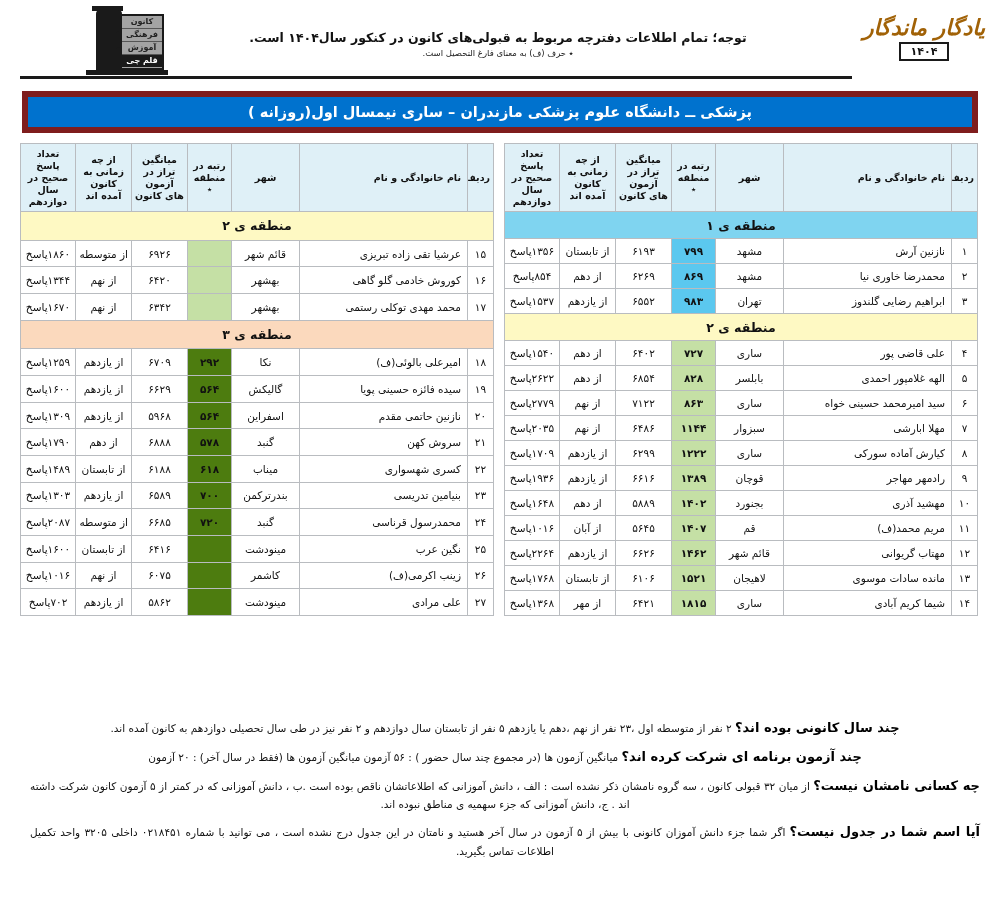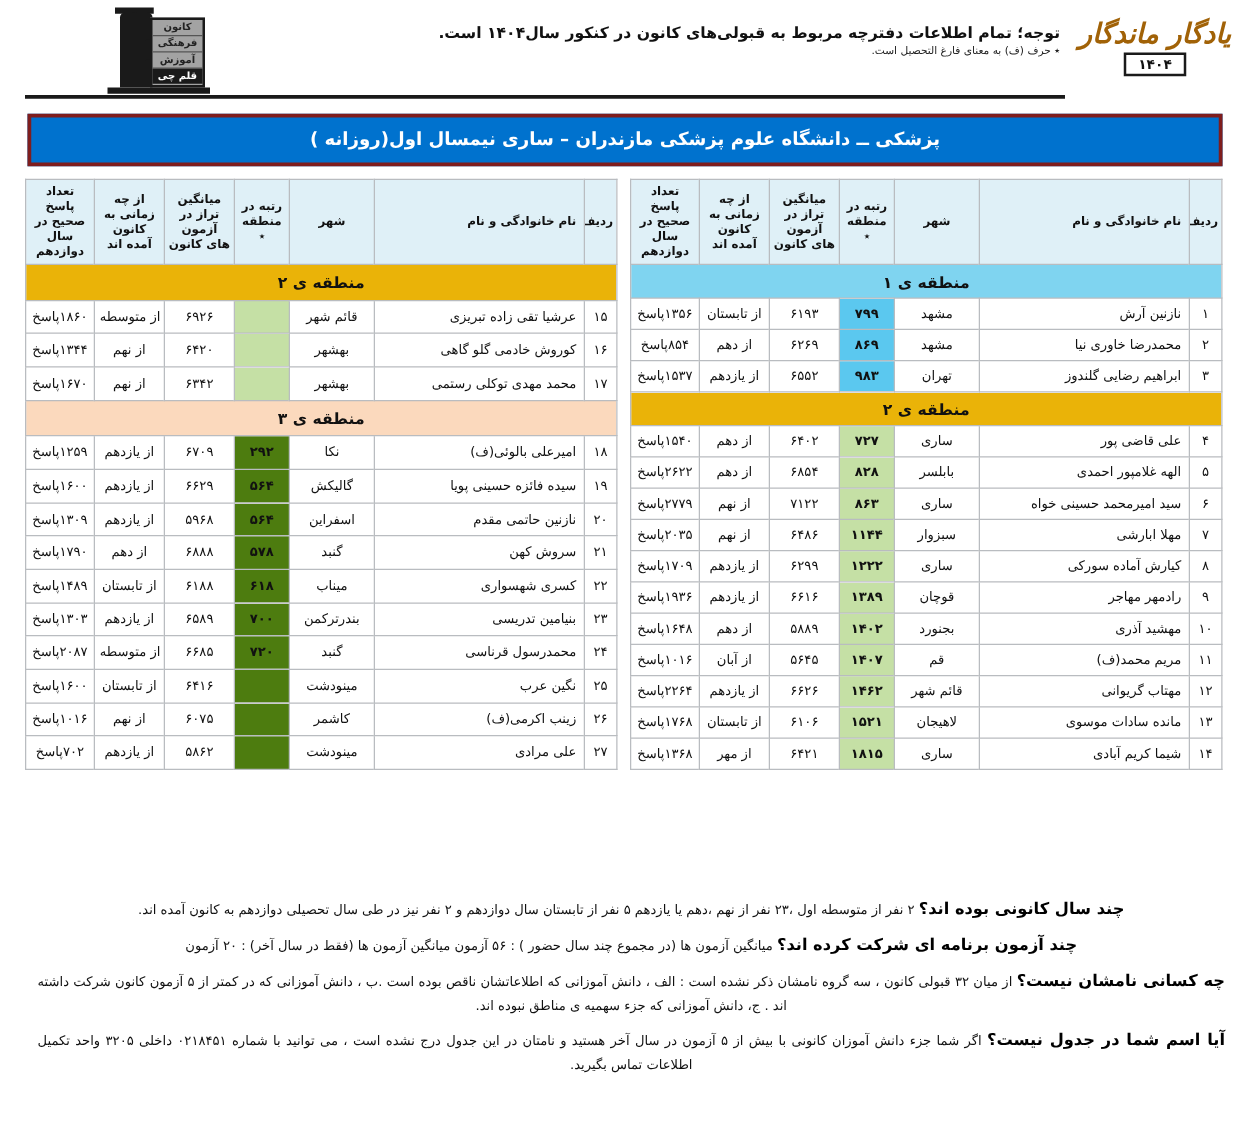--- a/index.html
+++ b/index.html
@@ -76,23 +76,23 @@
   }
   .logo-left .base {
     position: absolute;
     left: 8px; top: 66px;
     width: 82px; height: 5px;
     background: #1a1a1a;
   }
 
   .notice {
     position: absolute;
-    right: 152px; top: 18px;
+    right: 152px; top: 30px;
     width: 700px;
-    text-align: right;
+    text-align: center;
     direction: rtl;
   }
   .notice .l1 {
     font-size: 12.5px;
     font-weight: bold;
     color: #111;
     letter-spacing: 0;
   }
   .notice .l2 {
     font-size: 8.5px;
@@ -129,21 +129,21 @@
     height: 3px; background: #1a1a1a;
   }
 
   
   .titlebar {
     position: absolute;
     left: 22px; top: 91px;
     width: 956px;
     height: 42px;
     background: #0072ce;
-    border: 3px solid #7f1d1d;
+    border: 6px solid #7f1d1d;
     display: flex;
     align-items: center;
     justify-content: center;
   }
   .titlebar .txt {
     color: #ffffff;
     font-size: 14.5px;
     font-weight: bold;
     direction: rtl;
   }
@@ -197,21 +197,21 @@
   td.num { font-size: 11px; }
   td.ans { font-size: 10px; }
 
   tr.group-row td {
     font-weight: bold;
     font-size: 12.5px;
     height: 27px;
     letter-spacing: 1px;
   }
   .g-blue  { background: #7fd4f0; }
-  .g-green { background: #eab308; }
+  .g-green { background: #fef9c3; }
   .g-peach { background: #fbd9bd; }
 
   .rank-blue  { background: #5bc8ef; font-weight: bold; }
   .rank-green { background: #c5e0a5; font-weight: bold; }
   .rank-peach { background: #4d7c0f; font-weight: bold; }
 
   
   .footer {
     position: absolute;
     left: 20px; right: 20px;

